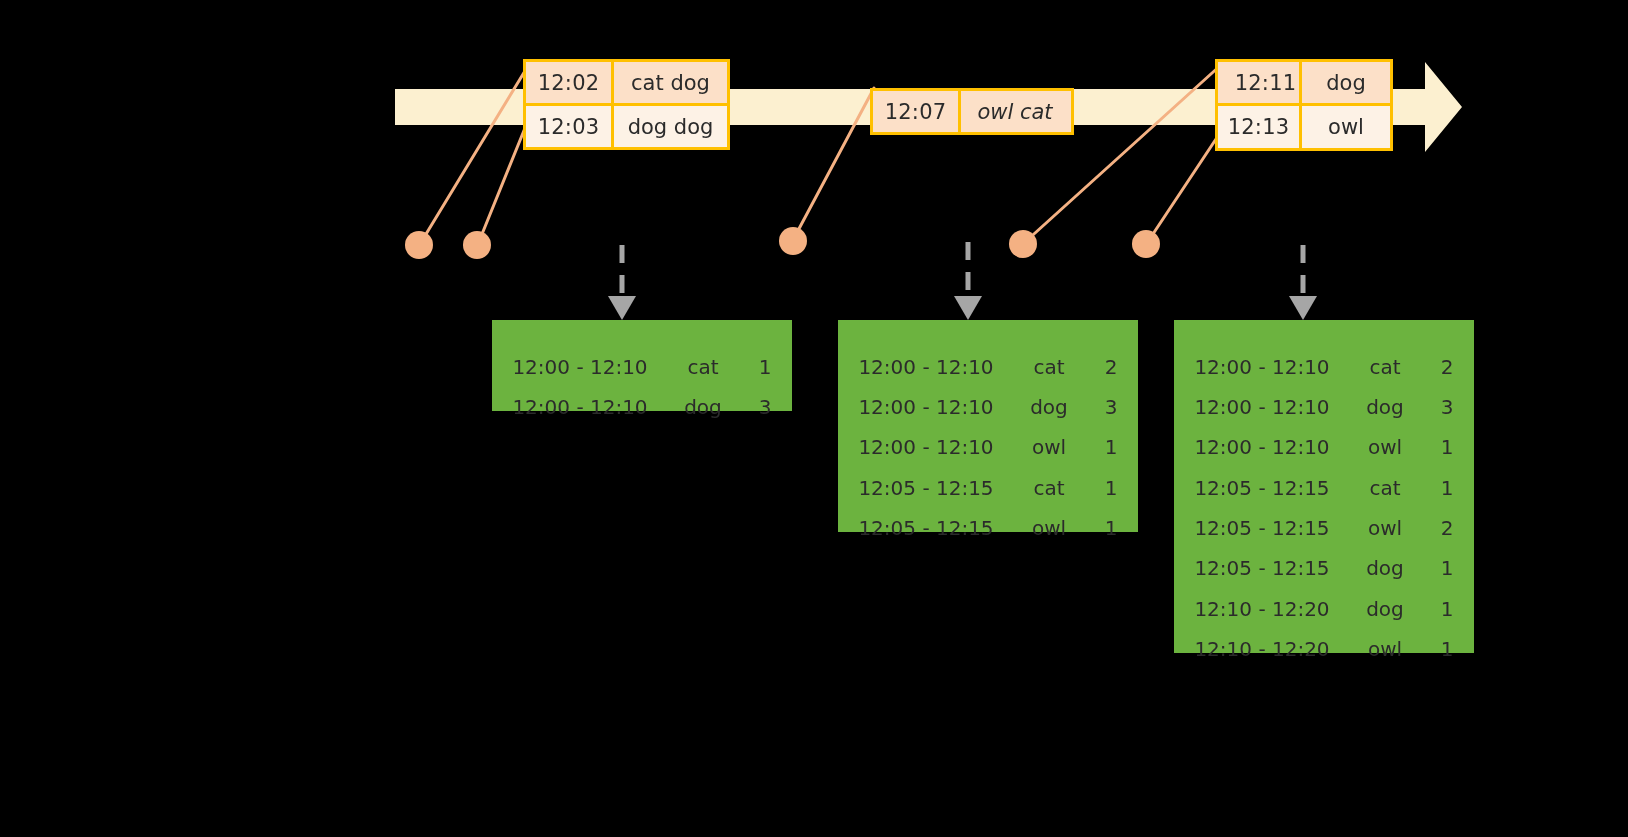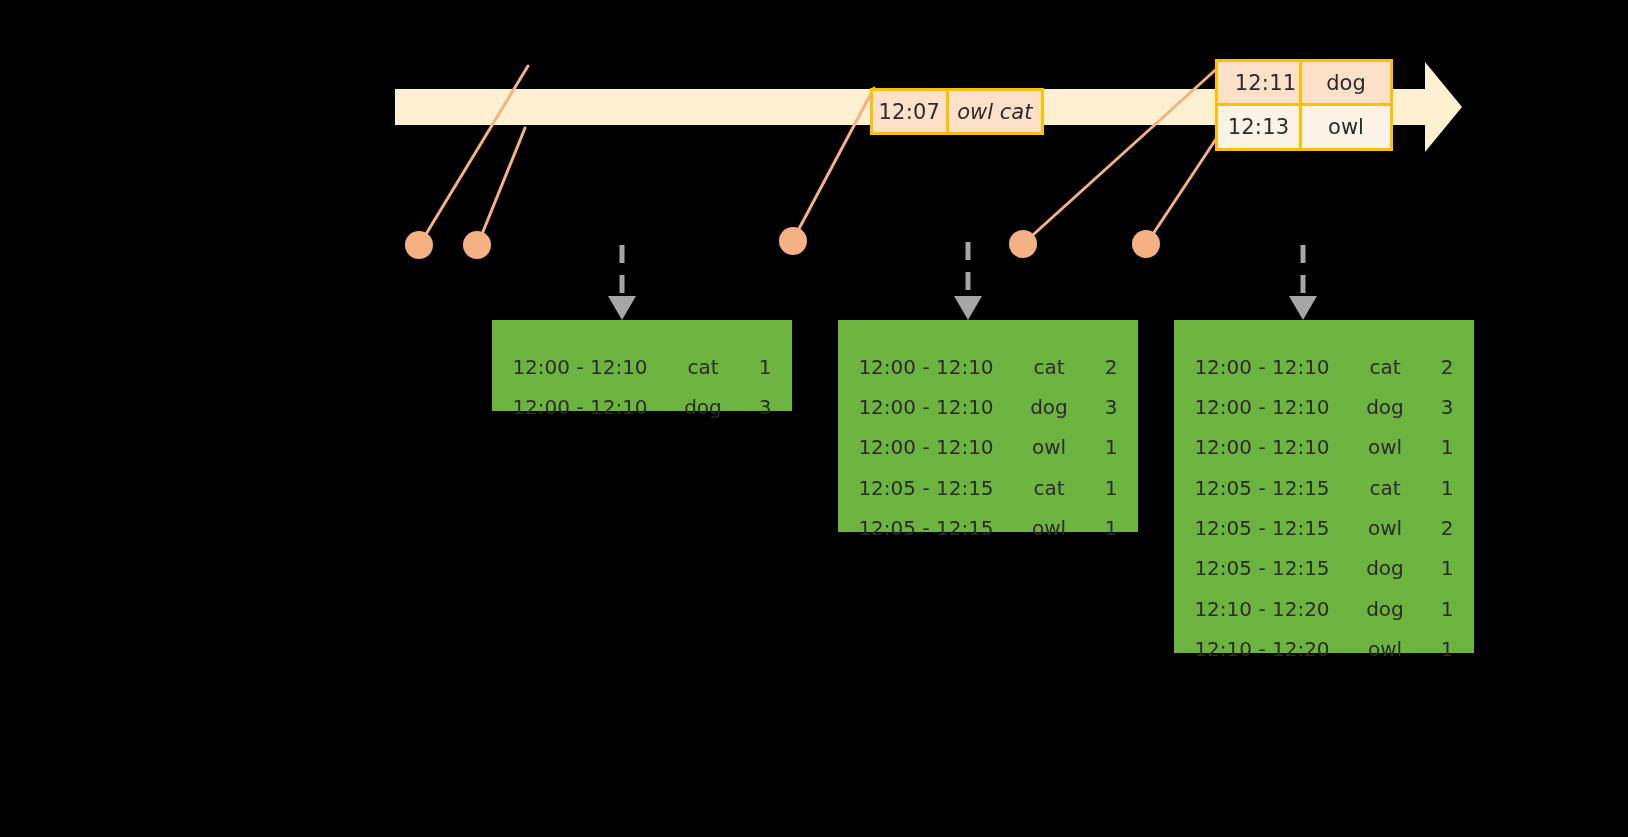--- a/index.html
+++ b/index.html
@@ -123,22 +123,32 @@
       <line x1="968" y1="242" x2="968" y2="300" stroke-dasharray="18 12"></line>
       <line x1="1303" y1="245" x2="1303" y2="300" stroke-dasharray="18 12"></line>
     </g>
     <g fill="#a6a6a6">
       <path d="M 608 296 L 636 296 L 622 320 Z"></path>
       <path d="M 954 296 L 982 296 L 968 320 Z"></path>
       <path d="M 1289 296 L 1317 296 L 1303 320 Z"></path>
     </g>
   </svg>
 
-
-  <div class="event-group" style="left:870px; top:88px; width:174px;">
+  <div class="event-group" style="left:523px; top:59px; width:207px;">
+    <div class="event-row shade-dark">
+      <div class="ev-time" style="width:88px; height:41px;">12:02</div>
+      <div class="ev-words" style="width:113px; height:41px;">cat dog</div>
+    </div>
+    <div class="event-row shade-light">
+      <div class="ev-time" style="width:88px; height:41px;">12:03</div>
+      <div class="ev-words" style="width:113px; height:41px;">dog dog</div>
+    </div>
+  </div>
+
+  <div class="event-group" style="left:870px; top:88px; width:204px;">
     <div class="event-row shade-dark">
       <div class="ev-time" style="width:88px; height:41px;">12:07</div>
       <div class="ev-words" style="width:108px; height:41px;font-style:italic;">owl cat</div>
     </div>
   </div>
 
   <div class="event-group" style="left:1215px; top:59px; width:178px;">
     <div class="event-row shade-dark">
       <div class="ev-time" style="width:84px; height:41px;padding-left:14px;">12:11</div>
       <div class="ev-words" style="width:88px; height:41px;">dog</div>

